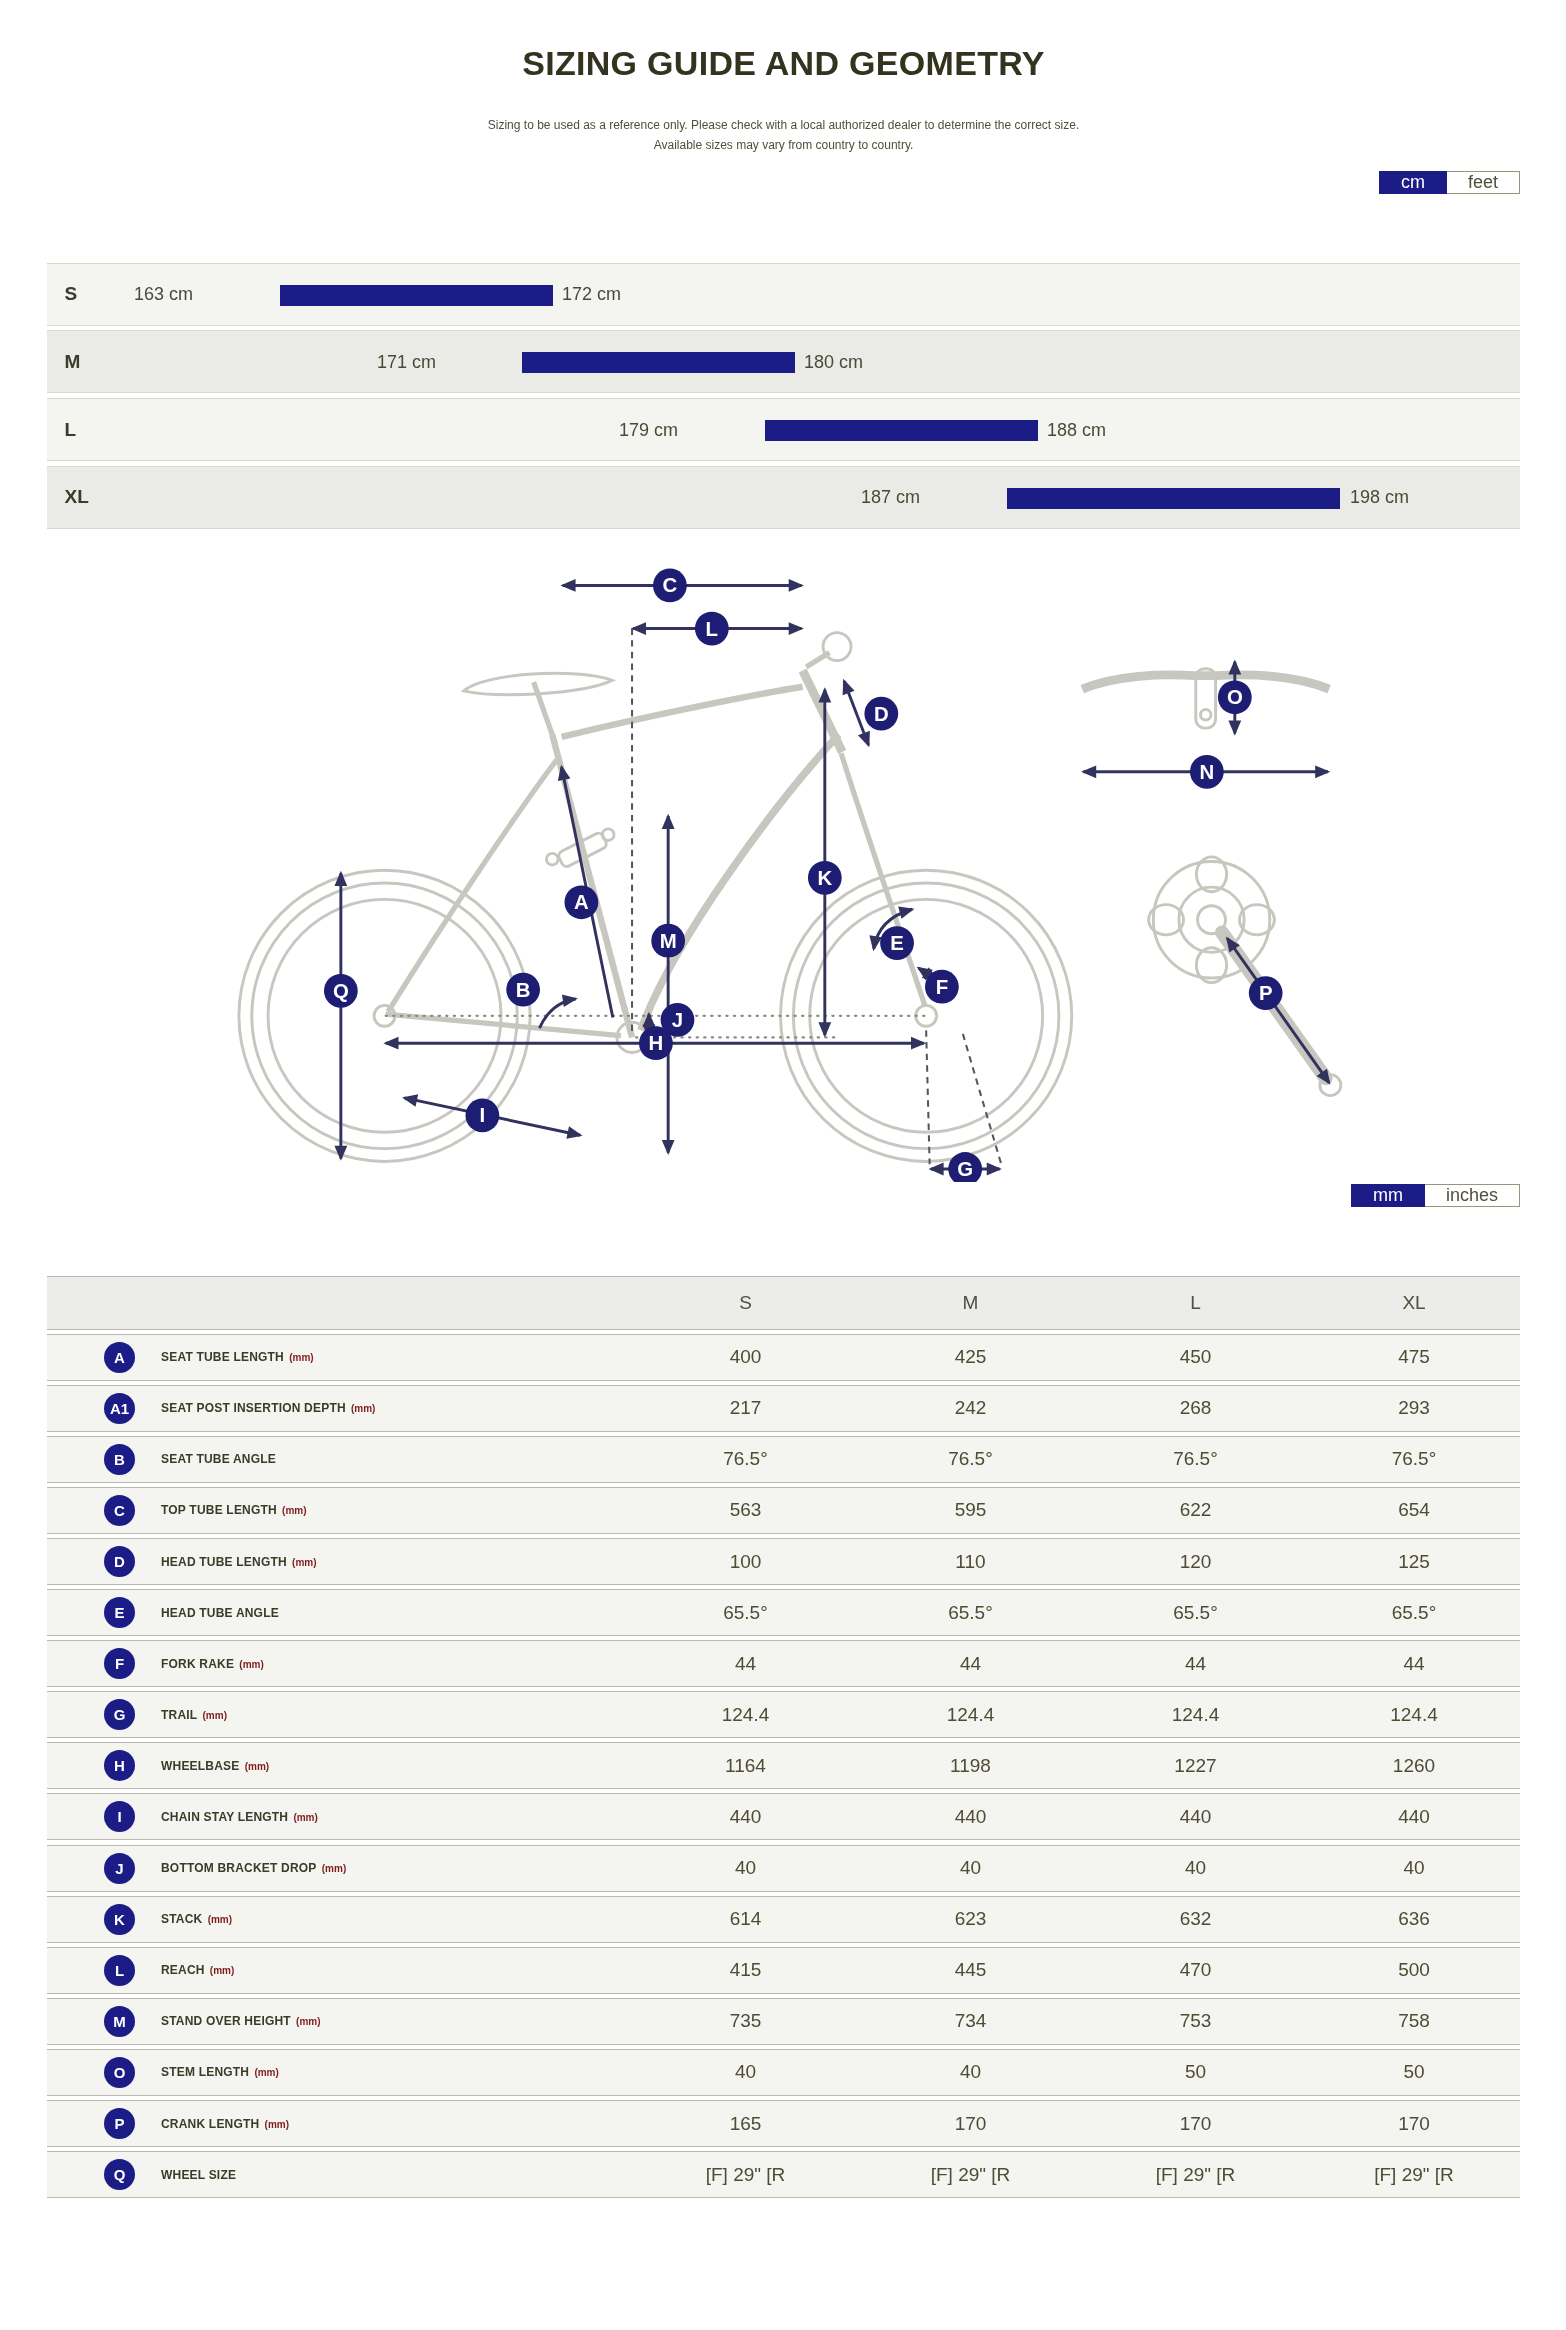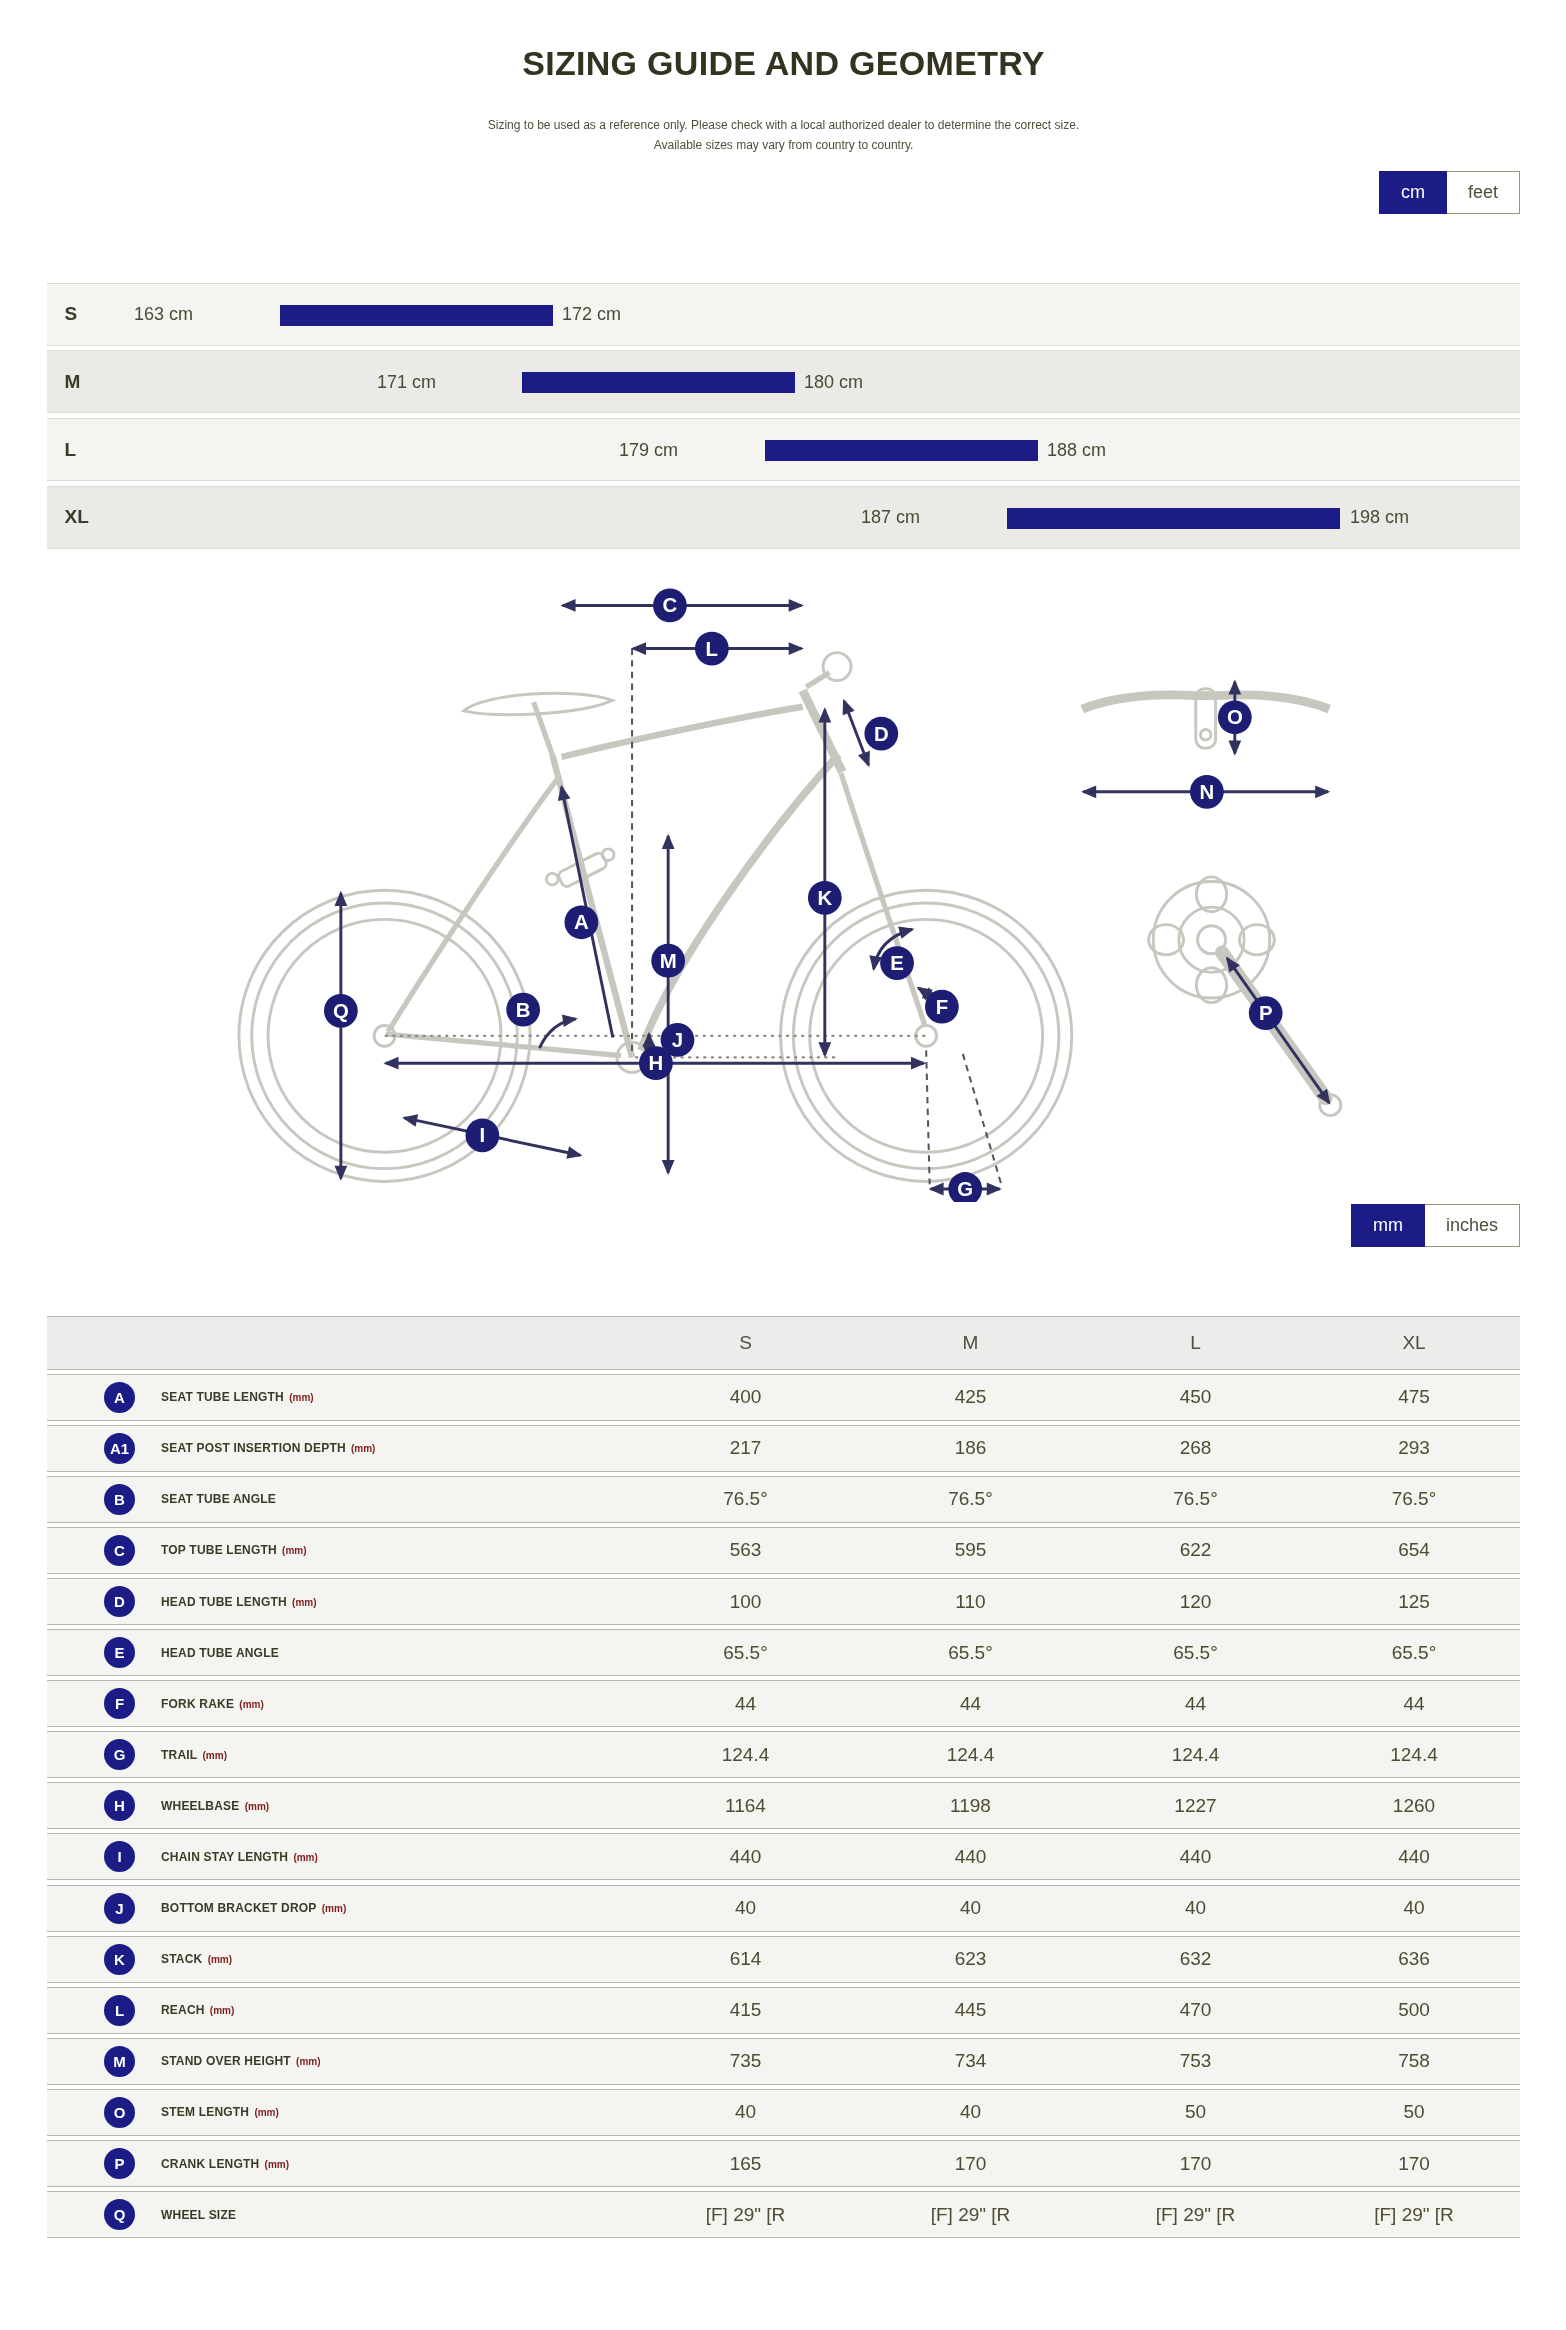--- a/index.html
+++ b/index.html
@@ -19,21 +19,21 @@
     color:#33331f;margin:0 0 32px;
   }
   .sub{
     text-align:center;font-size:12px;line-height:1.7;color:var(--muted);
     margin:0 0 15px;
   }
 
   .toggle-row{display:flex;justify-content:flex-end}
   .toggle{display:flex}
   .t-btn{
-    font-family:inherit;font-size:18px;min-width:64px;padding:10px 21px;
+    font-family:inherit;font-size:18px;min-width:64px;padding:0 21px;
     text-align:center;background:#fff;color:var(--muted);
     border:1.2px solid #97967c;cursor:pointer;
   }
   .t-btn.on{background:var(--navy);color:#fff;border-color:var(--navy)}
   .t-btn.off{border-left:none}
 
   
   .sizechart{margin-top:69px}
   .size-row{
     position:relative;height:63px;margin-bottom:4.7px;
@@ -315,21 +315,21 @@
           <div class="t-val">450</div>
           <div class="t-val">475</div>
         </div>
 
         <div class="t-row">
           <div class="t-label-cell">
             <span class="badge">A1</span>
             <span><span class="lbl">SEAT POST INSERTION DEPTH</span><span class="unit">(mm)</span></span>
           </div>
           <div class="t-val">217</div>
-          <div class="t-val">186</div>
+          <div class="t-val">242</div>
           <div class="t-val">268</div>
           <div class="t-val">293</div>
         </div>
 
         <div class="t-row">
           <div class="t-label-cell">
             <span class="badge">B</span>
             <span><span class="lbl">SEAT TUBE ANGLE</span><span class="unit"></span></span>
           </div>
           <div class="t-val">76.5°</div>

